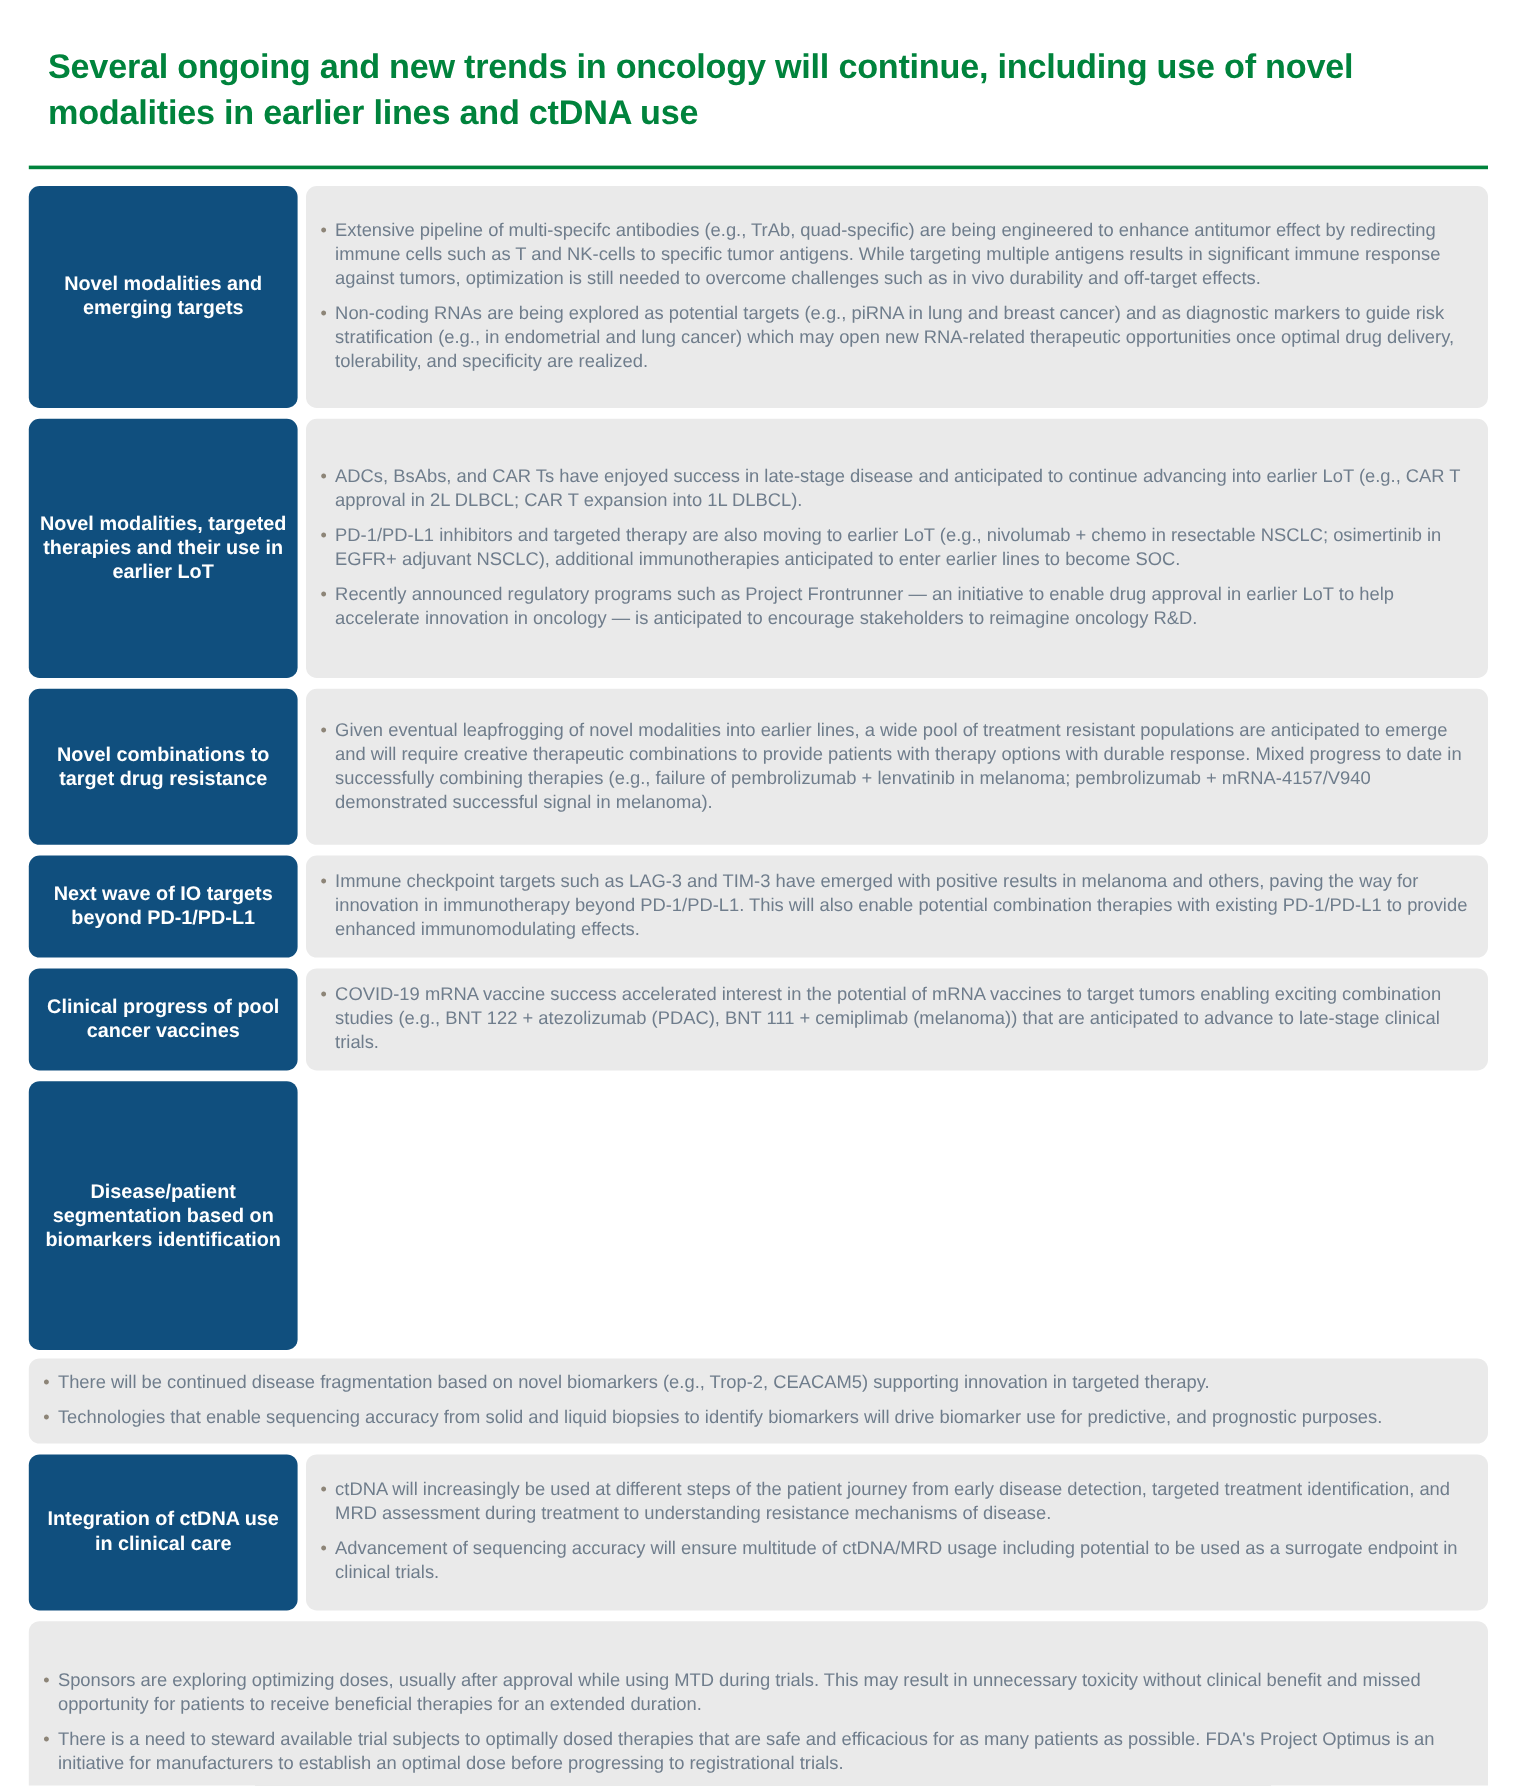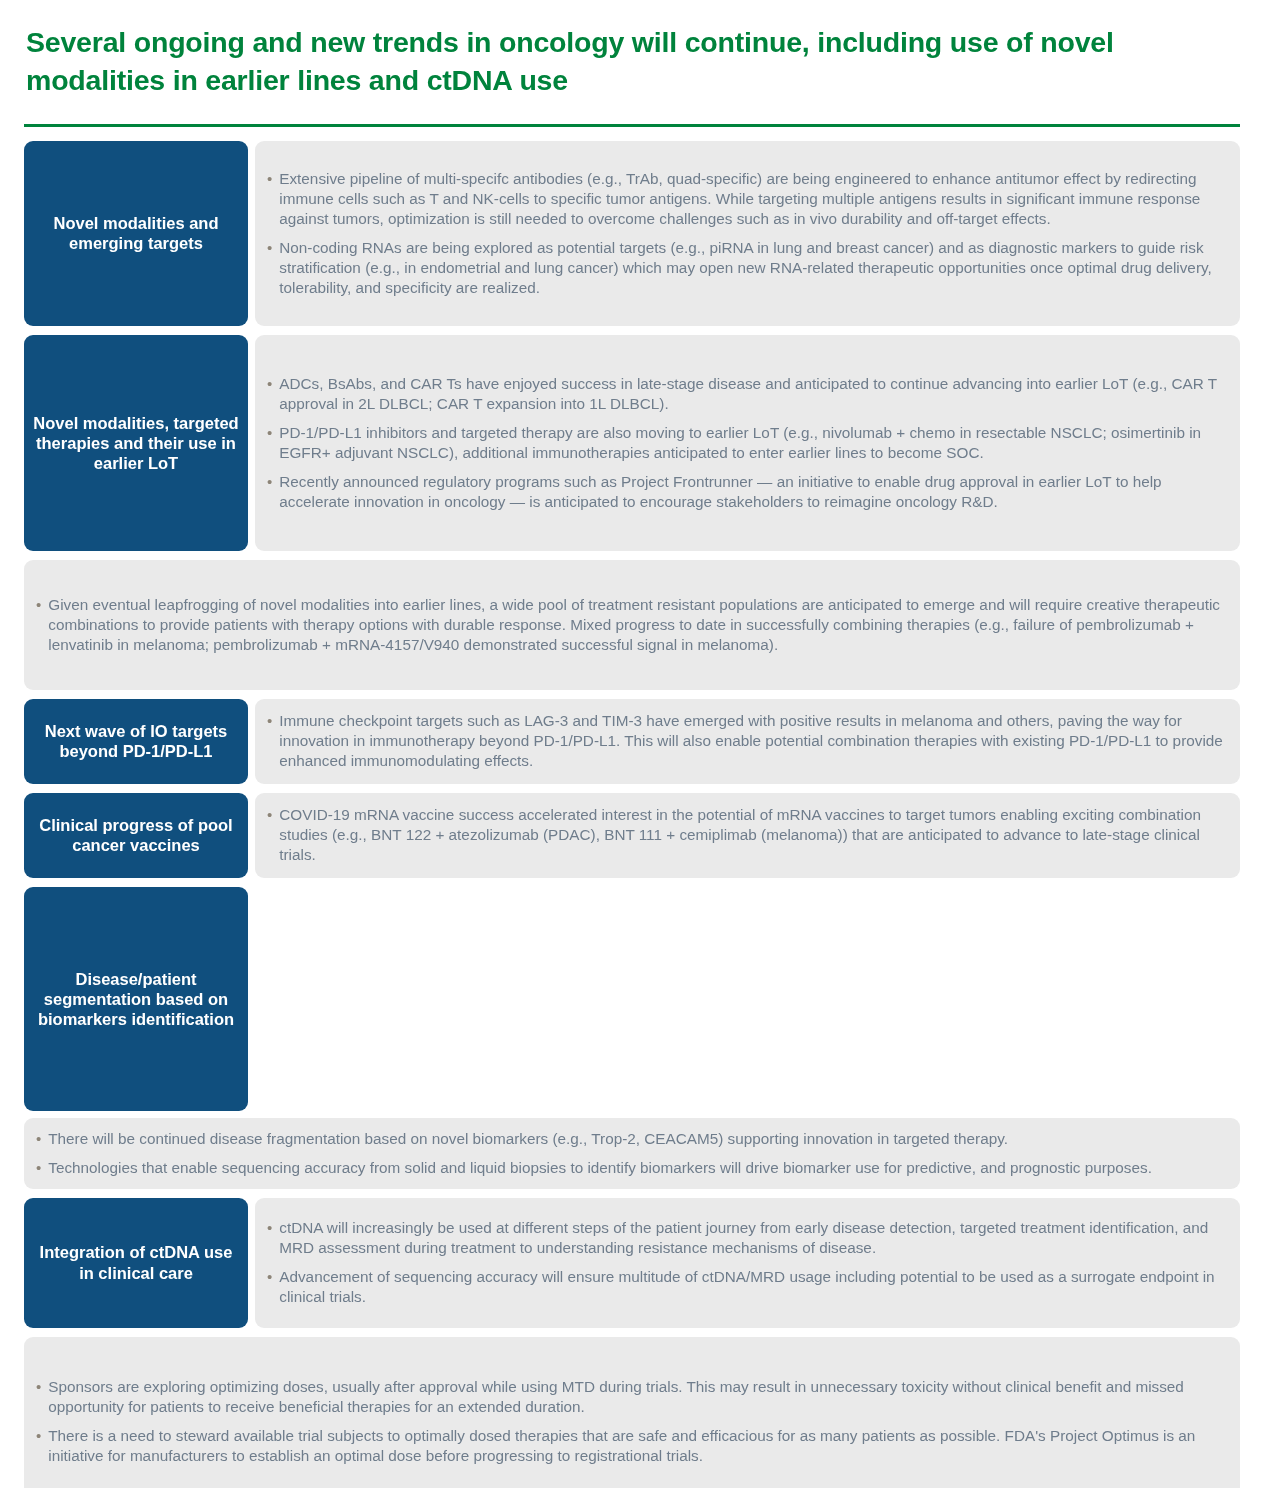--- a/index.html
+++ b/index.html
@@ -17,21 +17,21 @@
     overflow: hidden;
   }
 
   
   .title {
     color: #00833c;
     font-size: 28.5px;
     font-weight: bold;
     line-height: 1.33;
     letter-spacing: -0.2px;
-    margin: 2px;
+    margin: 16px;
     padding-top: 22px;
     max-width: 1230px;
   }
   .rule {
     height: 3px;
     background: #00833c;
     margin-top: 24px;
     width: 1216px;
   }
   .exhibit {
@@ -143,20 +143,23 @@
             <span class="dot">•</span>
             <span class="btext">PD-1/PD-L1 inhibitors and targeted therapy are also moving to earlier LoT (e.g., nivolumab + chemo in resectable NSCLC; osimertinib in EGFR+ adjuvant NSCLC), additional immunotherapies anticipated to enter earlier lines to become SOC.</span>
           </div>
           <div class="bullet">
             <span class="dot">•</span>
             <span class="btext">Recently announced regulatory programs such as Project Frontrunner — an initiative to enable drug approval in earlier LoT to help accelerate innovation in oncology — is anticipated to encourage stakeholders to reimagine oncology R&amp;D.</span>
           </div>
         </div>
       </div>
       <div class="row" style="min-height: 130px;">
+        <div class="label-box">
+          <span>Novel combinations to target drug resistance</span>
+        </div>
         <div class="content-box">
           <div class="bullet">
             <span class="dot">•</span>
             <span class="btext">Given eventual leapfrogging of novel modalities into earlier lines, a wide pool of treatment resistant populations are anticipated to emerge and will require creative therapeutic combinations to provide patients with therapy options with durable response. Mixed progress to date in successfully combining therapies (e.g., failure of pembrolizumab + lenvatinib in melanoma; pembrolizumab + mRNA-4157/V940 demonstrated successful signal in melanoma).</span>
           </div>
         </div>
       </div>
       <div class="row" style="min-height: 85px;">
         <div class="label-box">
           <span>Next wave of IO targets beyond PD-1/PD-L1</span>

